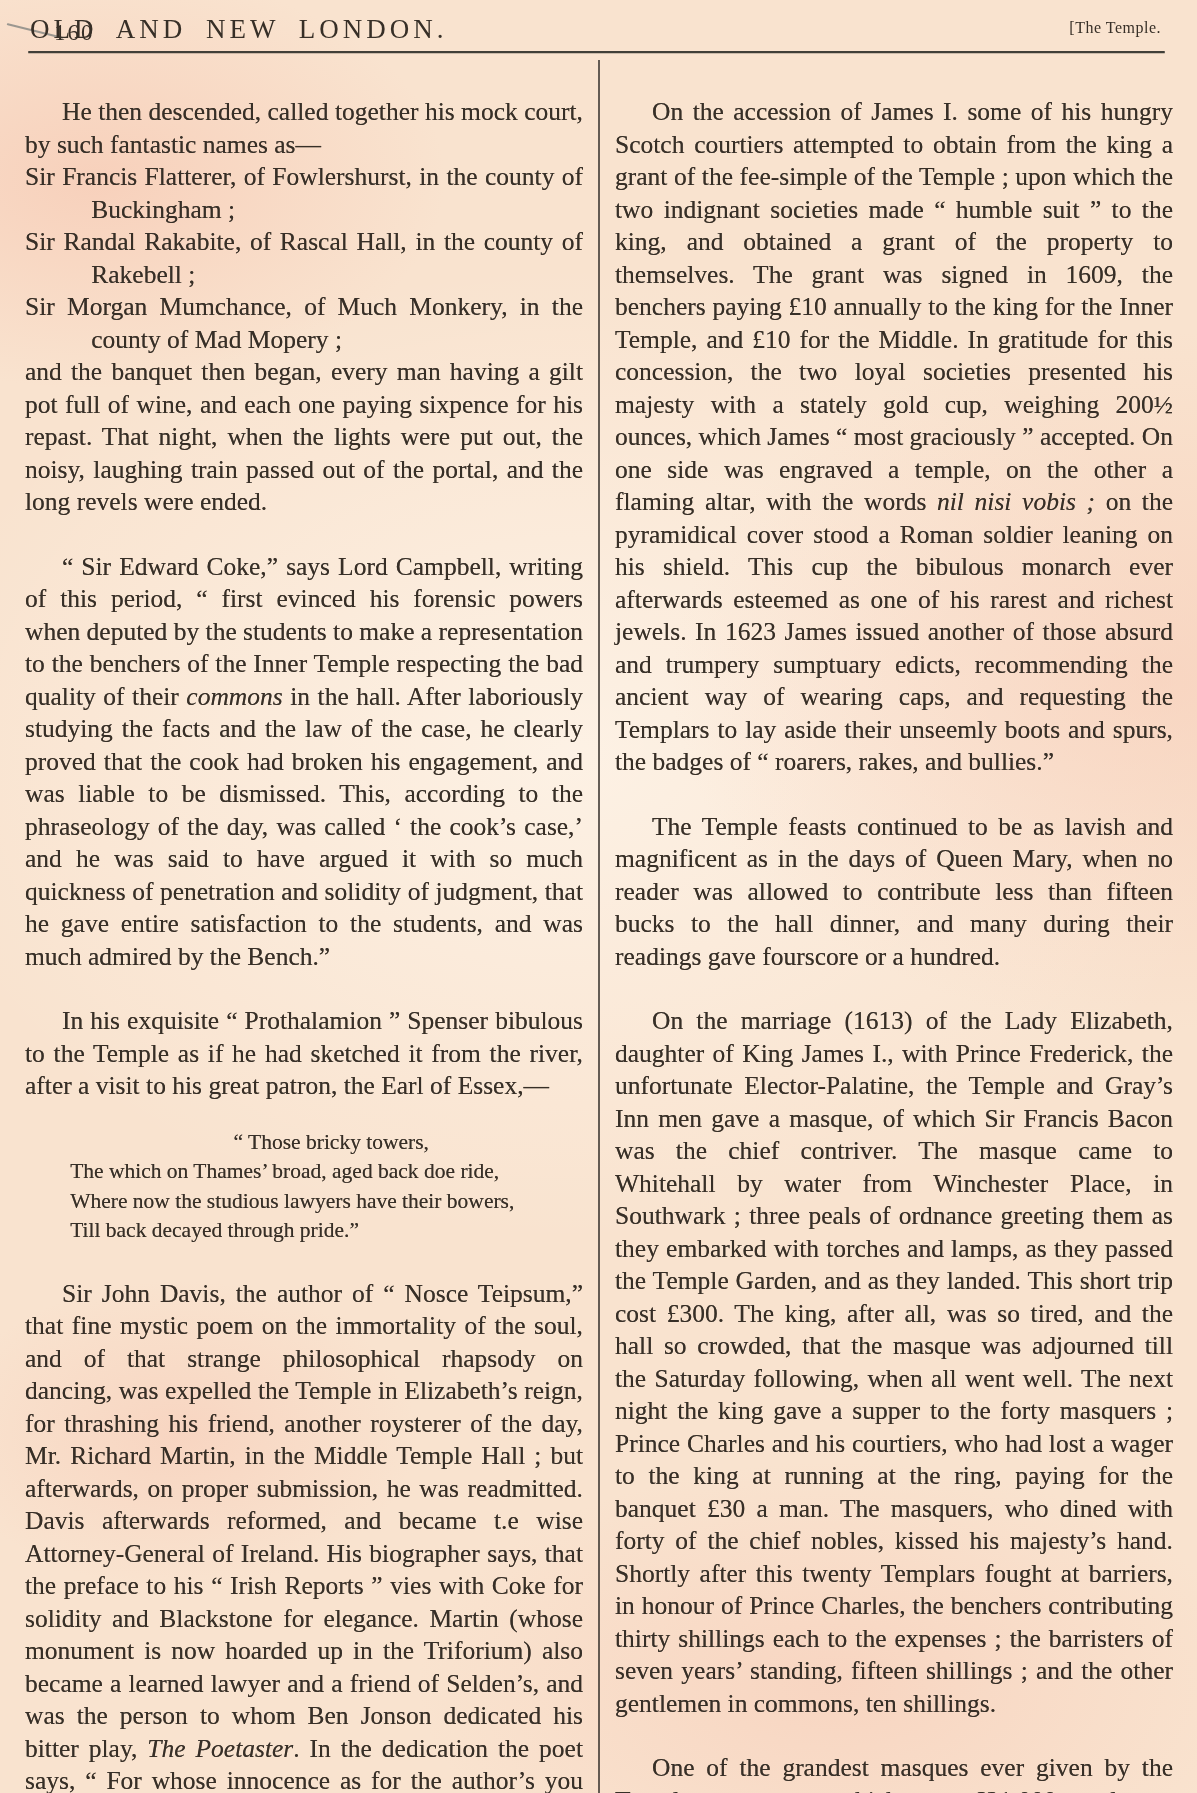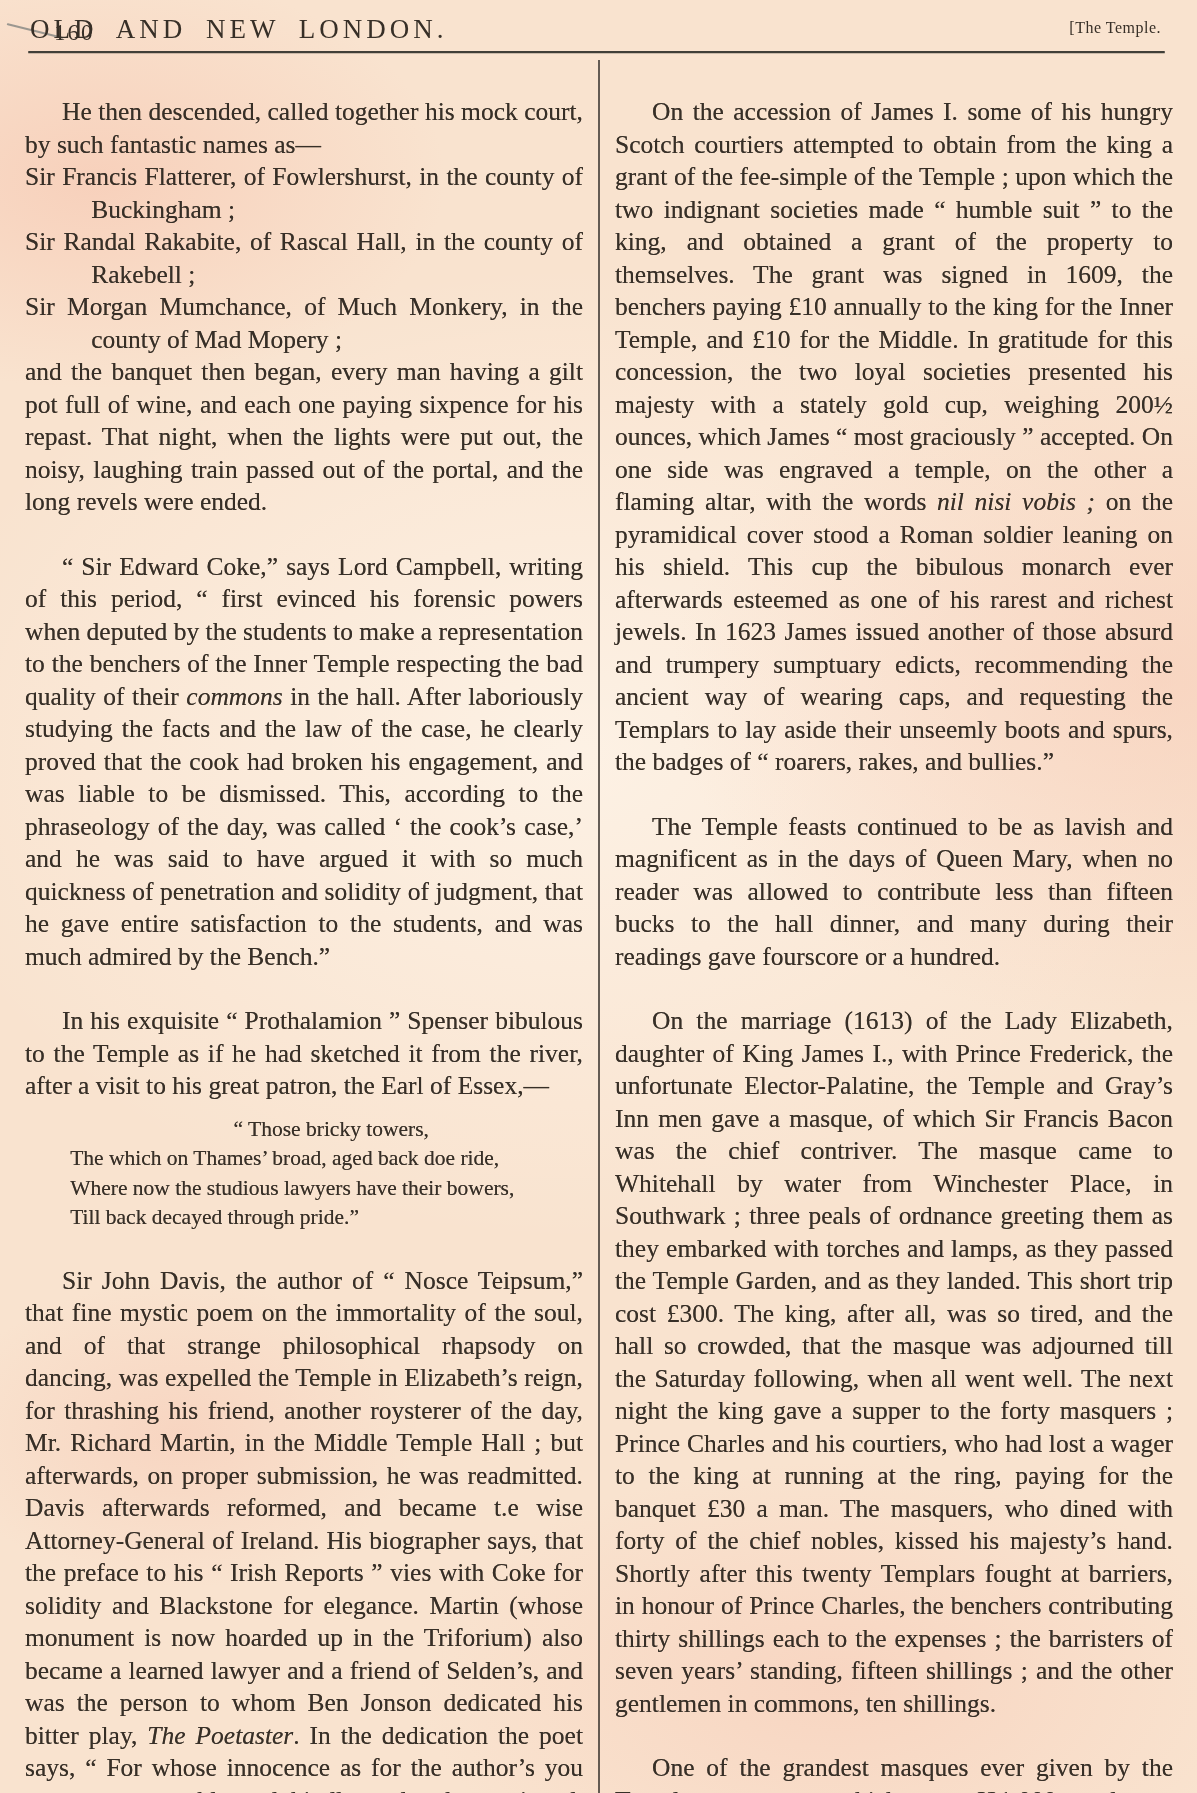--- a/index.html
+++ b/index.html
@@ -105,21 +105,21 @@
   .block { margin: 0; }
   .paragraph { text-indent: 1.45em; margin-top: 32px; }
   .continuation { text-indent: 0; }
   .hanging {
     padding-left: 2.6em;
     text-indent: -2.6em;
   }
   .verse {
     font-size: 21.5px;
     line-height: 29.5px;
-    margin: 12px 0 10px 2.1em;
+    margin: 25px 0 10px 2.1em;
     text-align: left;
     text-indent: 0;
   }
   .verse-first { text-indent: 7.6em; }
   .italic { font-style: italic; }
   .smallcaps { font-variant: small-caps; letter-spacing: 0.6px; }
 </style>
 </head>
 <body>
 

